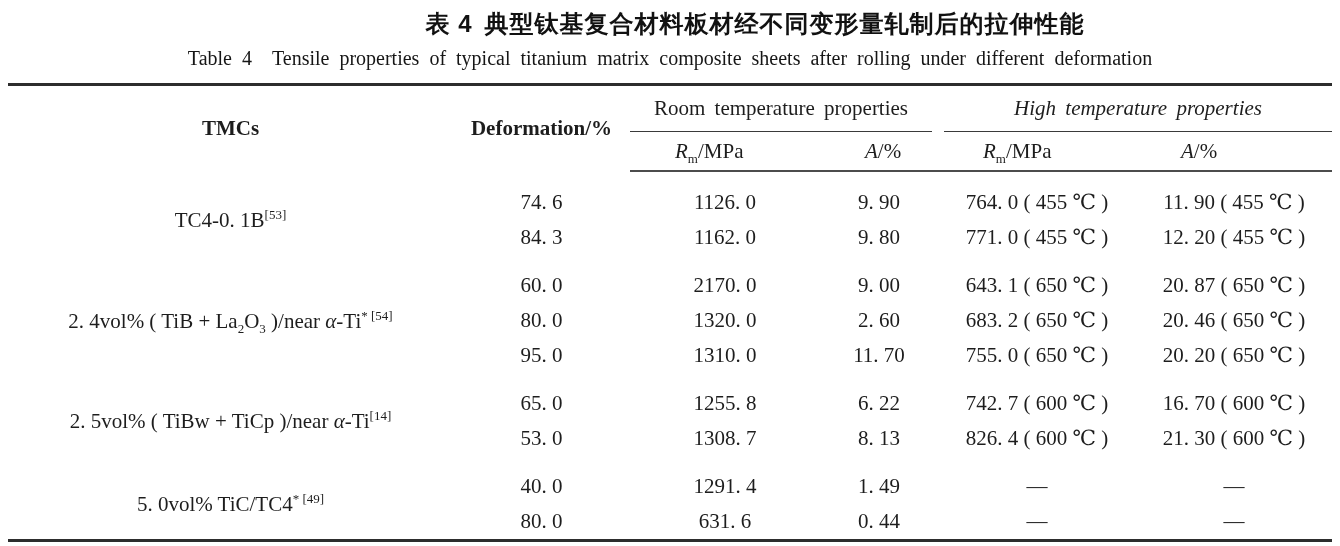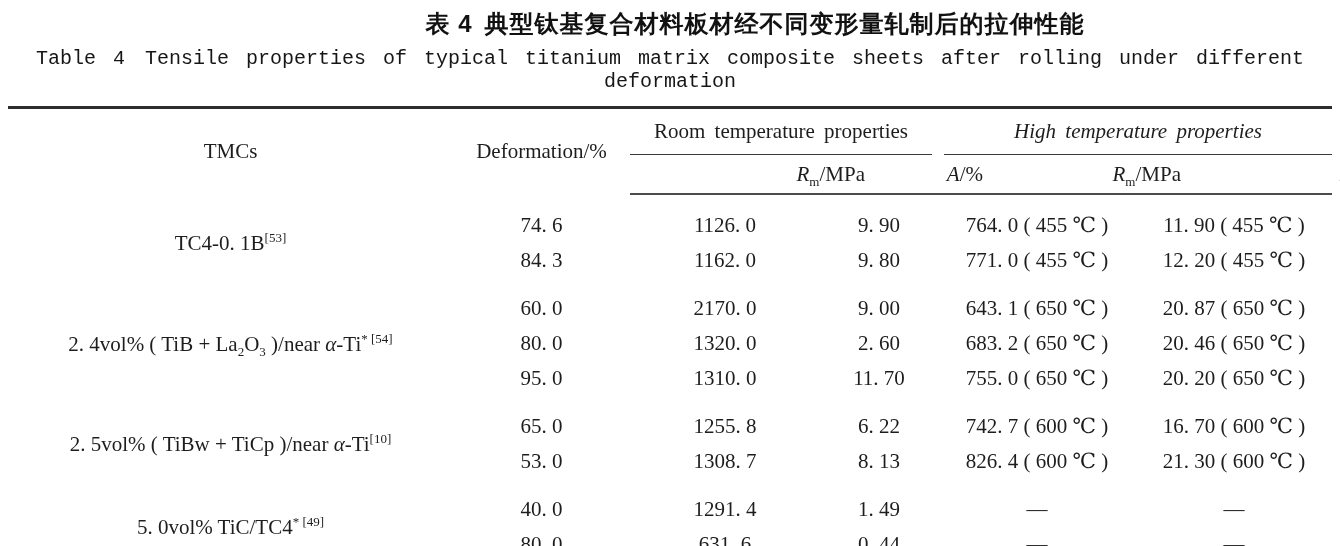--- a/index.html
+++ b/index.html
@@ -10,44 +10,43 @@
   }
   .title-zh {
     margin-top:8px; text-align:center; transform:translateX(85px);
     font-family:"Liberation Sans","DejaVu Sans",sans-serif;
     font-weight:bold; font-size:24px; letter-spacing:1px; color:#111;
   }
   .title-zh .lbl { margin-right:12px; }
   .title-en {
     margin-top:7px; text-align:center; font-size:20px; color:#161616;
     word-spacing:5px;
-    font-family:Liberation Mono, monospace;
   }
   .title-en .lbl { margin-right:20px; }
 
   table.tmc-table {
     table-layout:fixed; border-collapse:collapse;
     width:1324px; margin:13px 0 0 8px;
     border-top:3px solid #2d2d2d; border-bottom:3px solid #2d2d2d;
     font-size:21px; color:#1d1d1d;
   }
   th { font-weight:normal; padding:0; }
   td { padding:0; }
 
   tr.hrowA th { height:45px; vertical-align:middle; text-align:center; }
-  th.rspan { vertical-align:middle; text-align:center; }
+  th.rspan { vertical-align:middle; text-align:center;font-weight:bold; }
   th.span-group { padding:0; }
   .sp-inner {
     display:flex; align-items:center; justify-content:center;
     height:45px; border-bottom:1.5px solid #3a3a3a; word-spacing:4px;
   }
   .sp-room { margin-right:6px; }
   .sp-high { margin-left:6px;font-style:italic; }
 
-  tr.hrowB th { height:38px; vertical-align:middle; text-align:right; border-bottom:2px solid #4c4c4c;margin-top:34px; }
+  tr.hrowB th { height:38px; vertical-align:middle; text-align:left; border-bottom:2px solid #4c4c4c;margin-top:34px; }
   tr.hrowB .shift { position:relative; left:45px; }
 
   tbody td { height:35px; line-height:35px; text-align:center; vertical-align:middle; white-space:nowrap; }
   tr.gfirst td { padding-top:13px; }
   td.tmc-cell { line-height:26px;text-align:center; }
 
   sup { font-size:13px; line-height:0; }
   sub { font-size:13px; line-height:0; }
   i { font-style:italic; }
 </style>
@@ -126,21 +125,21 @@
       </tr>
       <tr>
         <td>95. 0</td>
         <td>1310. 0</td>
         <td>11. 70</td>
         <td>755. 0 ( 650 ℃ )</td>
         <td>20. 20 ( 650 ℃ )</td>
       </tr>
 
       <tr class="gfirst">
-        <td class="tmc-cell" rowspan="2"><span><span>2. 5vol% ( TiBw + TiCp )/near </span><i>α</i><span>-Ti</span><sup>[10]</sup></span></td>
+        <td class="tmc-cell" rowspan="2"><span><span>2. 5vol% ( TiBw + TiCp )/near </span><i>α</i><span>-Ti</span><sup>[14]</sup></span></td>
         <td>65. 0</td>
         <td>1255. 8</td>
         <td>6. 22</td>
         <td>742. 7 ( 600 ℃ )</td>
         <td>16. 70 ( 600 ℃ )</td>
       </tr>
       <tr>
         <td>53. 0</td>
         <td>1308. 7</td>
         <td>8. 13</td>

